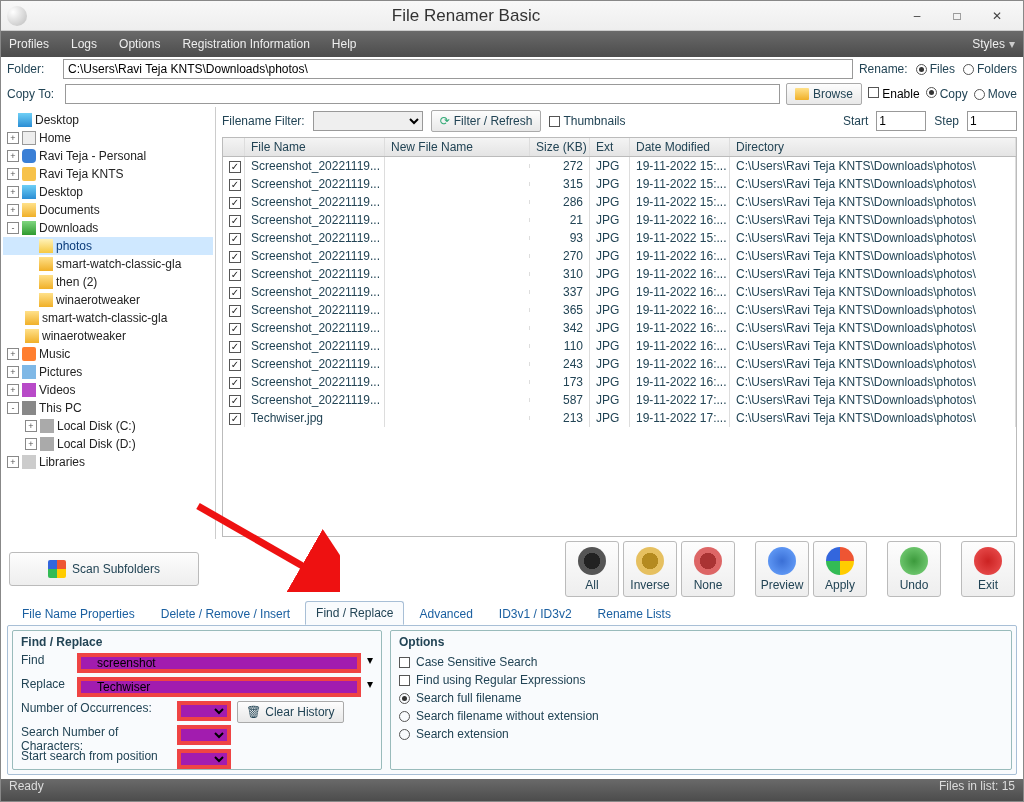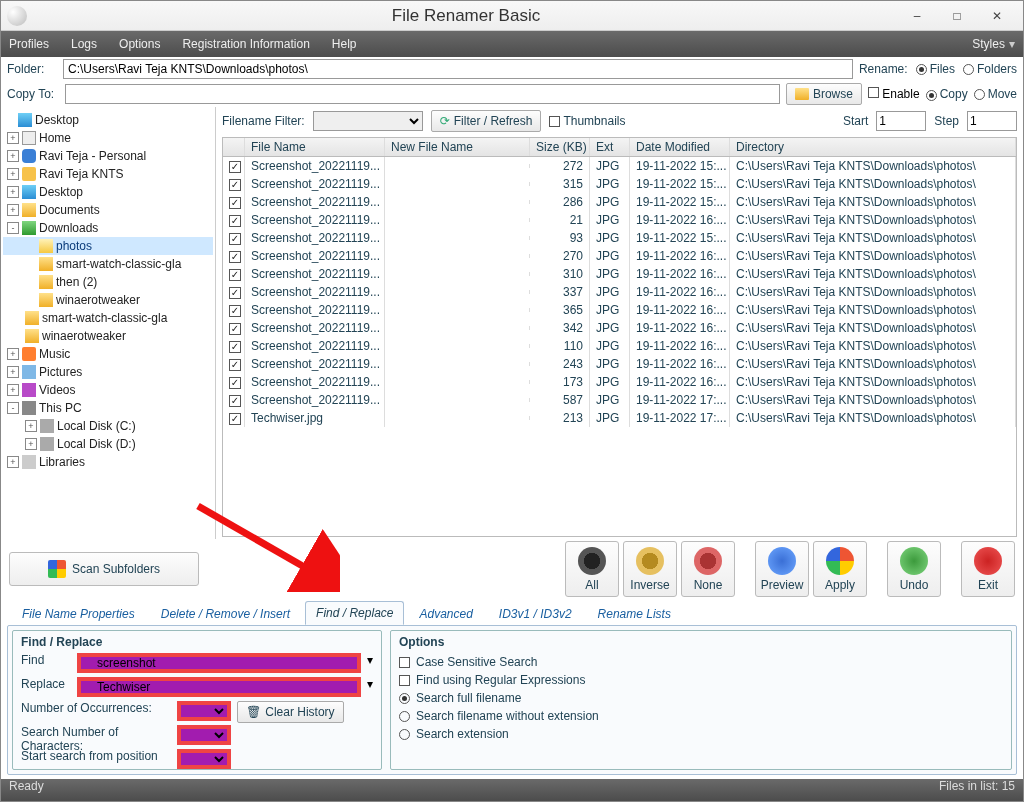--- a/index.html
+++ b/index.html
@@ -68,21 +68,21 @@
 .bicon.all{background:radial-gradient(circle,#222 40%,#555 42%);}
 .bicon.inv{background:radial-gradient(circle,#b58b20 40%,#e6c060 42%);}
 .bicon.none{background:radial-gradient(circle,#a33 40%,#d66 42%);}
 .bicon.prev{background:radial-gradient(circle,#3a6fd6,#6ca6ff);}
 .bicon.apply{background:conic-gradient(#e53 0 90deg,#fc0 90deg 180deg,#3b5 180deg 270deg,#36d 270deg 360deg);}
 .bicon.undo{background:radial-gradient(circle,#3c9a3c,#7fd67f);}
 .bicon.exit{background:radial-gradient(circle,#c22,#e55);}
 .scansub{width:190px;height:34px;border:1px solid #bbb;background:linear-gradient(#fdfdfd,#eee);border-radius:3px;display:flex;align-items:center;justify-content:center;gap:6px;color:#245;margin-left:8px;}
 .shield{width:18px;height:18px;background:conic-gradient(#e53 0 90deg,#fc0 90deg 180deg,#3b5 180deg 270deg,#36d 270deg 360deg);border-radius:2px;}
 .tabs{display:flex;align-items:flex-end;padding:0 10px;gap:4px;height:26px;}
-.tab{padding:4px 10px;color:#1a5fa0;border:1px solid transparent;border-bottom:none;cursor:default;font-style:italic;}
+.tab{padding:4px 10px;color:#1a5fa0;border:1px solid transparent;border-bottom:none;cursor:default;}
 .tab.active{border:1px solid #a8bfd6;border-bottom:1px solid #f9fbfd;background:#f9fbfd;border-radius:3px 3px 0 0;color:#245;}
 .panel{flex-shrink:0;height:150px;border:1px solid #a8bfd6;margin:0 6px 4px 6px;border-radius:2px;background:#f9fbfd;display:flex;}
 .groupbox{border:1px solid #9bb;margin:4px;border-radius:2px;padding:4px 8px;}
 .groupbox .gtitle{color:#245;font-weight:bold;margin-bottom:4px;font-size:12px;}
 .fr-left{width:370px;}
 .fr-right{flex:1;}
 .frow{display:flex;align-items:flex-start;gap:6px;height:22px;margin-bottom:2px;}
 .frow .flbl{width:150px;color:#245;}
 .frow .flbl.short{width:50px;}
 .frow input,.frow select{height:20px;border:4px solid #ef4444;background:#a21caf;padding:0 16px;}
@@ -133,21 +133,21 @@
 </div>
 
 <div class="row2">
   <div class="lbl">Copy To:</div>
   <input class="copy" type="text" style="">
   <div class="btn">
       <span class="folder-icon"></span>
       <span>Browse</span>
     </div>
   <label class="chk"><span class="chkbox"></span>&nbsp;<span>Enable</span></label>
-  <label style="display:flex;align-items:flex-end;gap:3px;color:#245;">
+  <label style="display:flex;align-items:flex-start;gap:3px;color:#245;">
       <span class="radio checked"></span>
       <span>Copy</span>
     </label>
   <label style="display:flex;align-items:center;gap:3px;color:#245;">
       <span class="radio"></span>
       <span>Move</span>
     </label>
 </div>
 
 <div class="mainarea">

